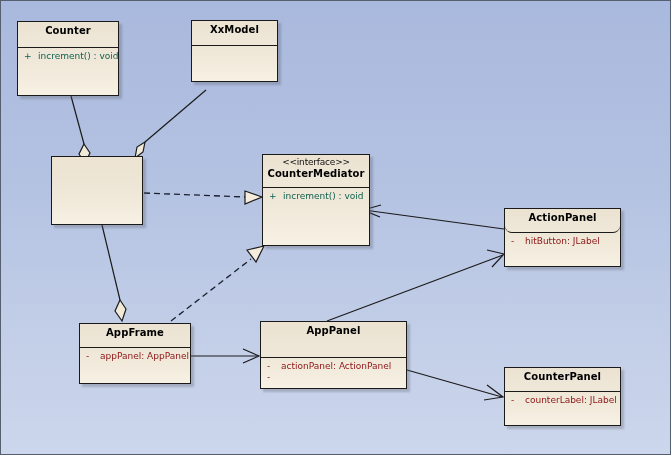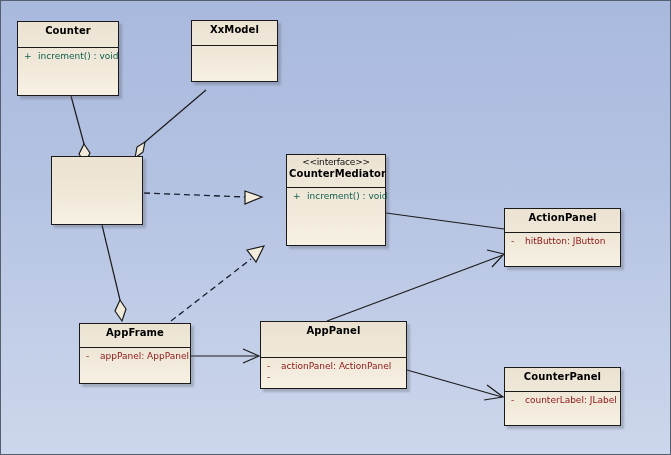--- a/index.html
+++ b/index.html
@@ -147,40 +147,40 @@
       </div>
       <div class="uml-class" style="left: 190px; top: 19px; width: 87px; height: 62px;">
         <div class="uml-head" style="height: 25px;">
           <span class="cls-name">XxModel</span>
         </div>
         <div class="uml-body" style="height: 44px;"></div>
       </div>
       <div class="uml-class" style="left: 50px; top: 155px; width: 92px; height: 69px;">
         <div class="uml-body" style="height: 44px;"></div>
       </div>
-      <div class="uml-class" style="left: 261px; top: 153px; width: 100px; height: 92px; margin-left: 24px;">
+      <div class="uml-class" style="left: 261px; top: 153px; width: 108px; height: 92px;">
         <div class="uml-head with-stereo" style="height: 33px;">
           <span class="stereotype">&lt;&lt;interface&gt;&gt;</span>
           <span class="cls-name">CounterMediator</span>
         </div>
         <div class="uml-body" style="height: 58px;">
           <div class="member m-pub">
             <span class="vis">+</span>
             <span class="member-text">increment() : void</span>
           </div>
         </div>
       </div>
       <div class="uml-class" style="left: 503px; top: 207px; width: 117px; height: 59px;">
-        <div class="uml-head" style="height: 24px;">
+        <div class="uml-head" style="height: 24px; border-radius: 7px;">
           <span class="cls-name">ActionPanel</span>
         </div>
         <div class="uml-body" style="height: 34px;">
           <div class="member m-priv">
             <span class="vis">-</span>
-            <span class="member-text">hitButton:  JButton</span>
+            <span class="member-text">hitButton:  JLabel</span>
           </div>
         </div>
       </div>
       <div class="uml-class" style="left: 78px; top: 322px; width: 112px; height: 61px;">
         <div class="uml-head" style="height: 24px;">
           <span class="cls-name">AppFrame</span>
         </div>
         <div class="uml-body" style="height: 36px;">
           <div class="member m-priv">
             <span class="vis">-</span>

